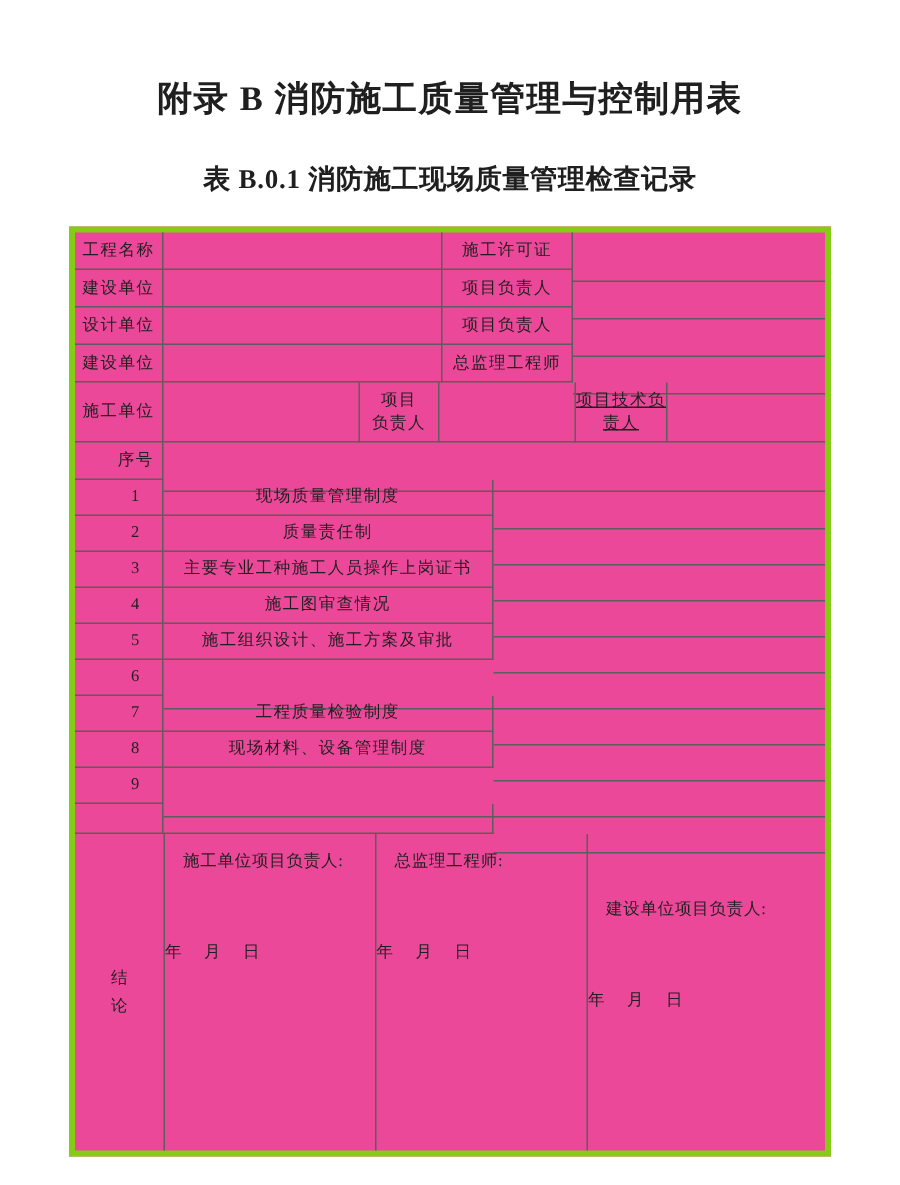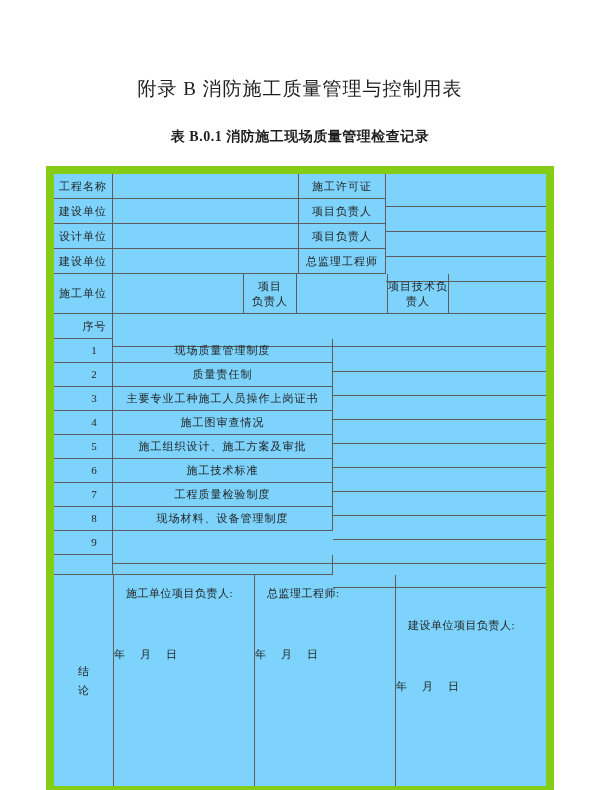--- a/index.html
+++ b/index.html
@@ -5,38 +5,38 @@
   * { box-sizing: border-box; margin: 0; padding: 0; }
   html, body { width: 600px; background: #ffffff; }
   body {
     height: 790px;
     font-family: "Liberation Serif", "DejaVu Serif", serif;
     color: #1f1f1f;
     position: relative;
     overflow: hidden;
   }
   .doc-title {
-    padding-top: 76px;
+    padding-top: 50px;
     text-align: center;
-    font-size: 19px;
-    font-weight: normal;
+    font-size: 23px;
+    font-weight: bold;
     letter-spacing: 1px;
   }
   .doc-subtitle {
     margin-top: 26px;
     text-align: center;
-    font-size: 14px;
+    font-size: 18px;
     font-weight: bold;
     letter-spacing: 0.5px;
   }
   .form {
     margin: 20px auto 0 auto;
     width: 508px;
-    border: 8px solid #84cc16;
-    background: #7dd3fc;
+    border: 4px solid #84cc16;
+    background: #ec4899;
   }
   .trow { display: flex; }
   .cell {
     border-right: 1px solid #5d5d5d;
     border-bottom: 1px solid #5d5d5d;
     display: flex;
     align-items: center;
     justify-content: center;
     font-size: 11px;
     letter-spacing: 1px;
@@ -55,21 +55,21 @@
   .r-sign .cell { border-bottom: none; }
 
   
   .w-lab   { width: 59px; flex: none; }
   .w-val1  { width: 186px; flex: none; }
   .w-lab2  { width: 87px; flex: none; }
   .w-flex  { flex: 1; margin-top: 32px; }
   .w-cval  { width: 131px; flex: none; }
   .w-pm    { width: 53px; flex: none; }
   .w-pmv   { width: 91px; flex: none; }
-  .w-tech  { width: 61px; flex: none; }
+  .w-tech  { width: 61px; flex: none; text-decoration: underline; }
   .w-no    { width: 59px; flex: none; padding-left: 23px; }
   .w-item  { width: 220px; flex: none; }
   .w-concl { width: 60px; flex: none; }
   .w-sig   { width: 141px; flex: none; }
 
   .sig-cell { position: relative; display: block; }
   .sig-title {
     position: absolute;
     top: 11px;
     left: 12px;
@@ -160,21 +160,20 @@
     <div class="cell w-item">施工图审查情况</div>
     <div class="cell w-flex"></div>
   </div>
   <div class="trow r-item">
     <div class="cell w-no">5</div>
     <div class="cell w-item">施工组织设计、施工方案及审批</div>
     <div class="cell w-flex"></div>
   </div>
   <div class="trow r-item">
     <div class="cell w-no">6</div>
-    <div class="cell w-item">施工技术标准</div>
     <div class="cell w-flex"></div>
   </div>
   <div class="trow r-item">
     <div class="cell w-no">7</div>
     <div class="cell w-item">工程质量检验制度</div>
     <div class="cell w-flex"></div>
   </div>
   <div class="trow r-item">
     <div class="cell w-no">8</div>
     <div class="cell w-item">现场材料、设备管理制度</div>

